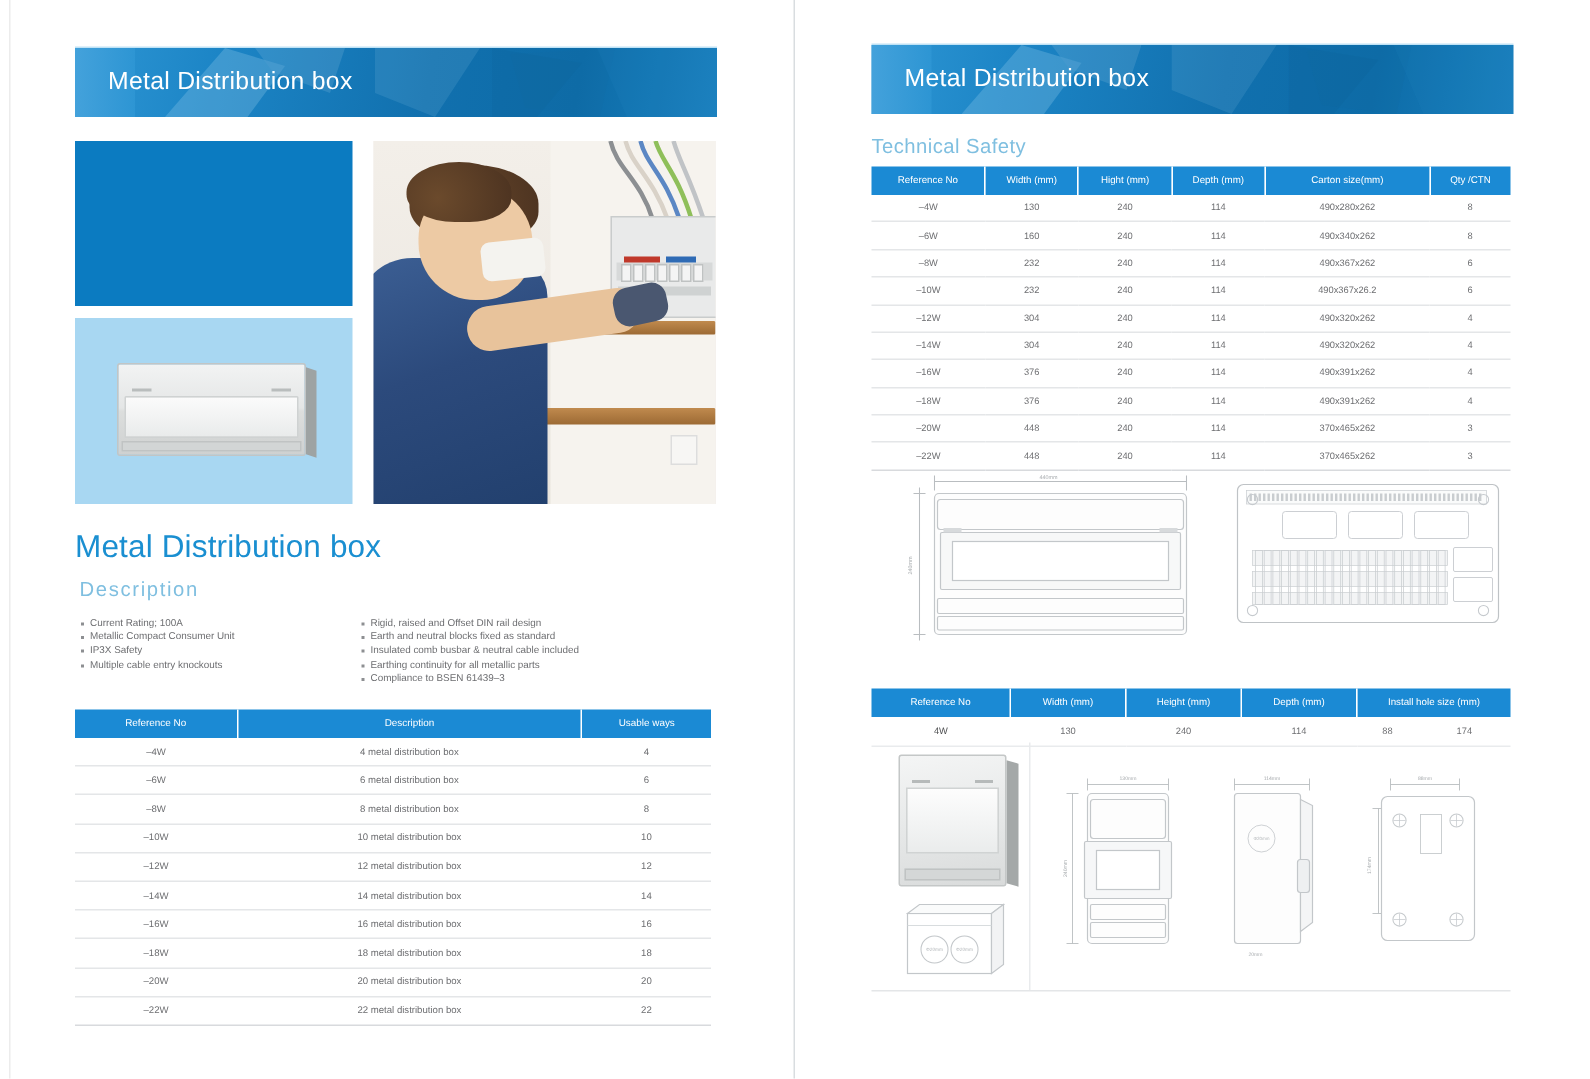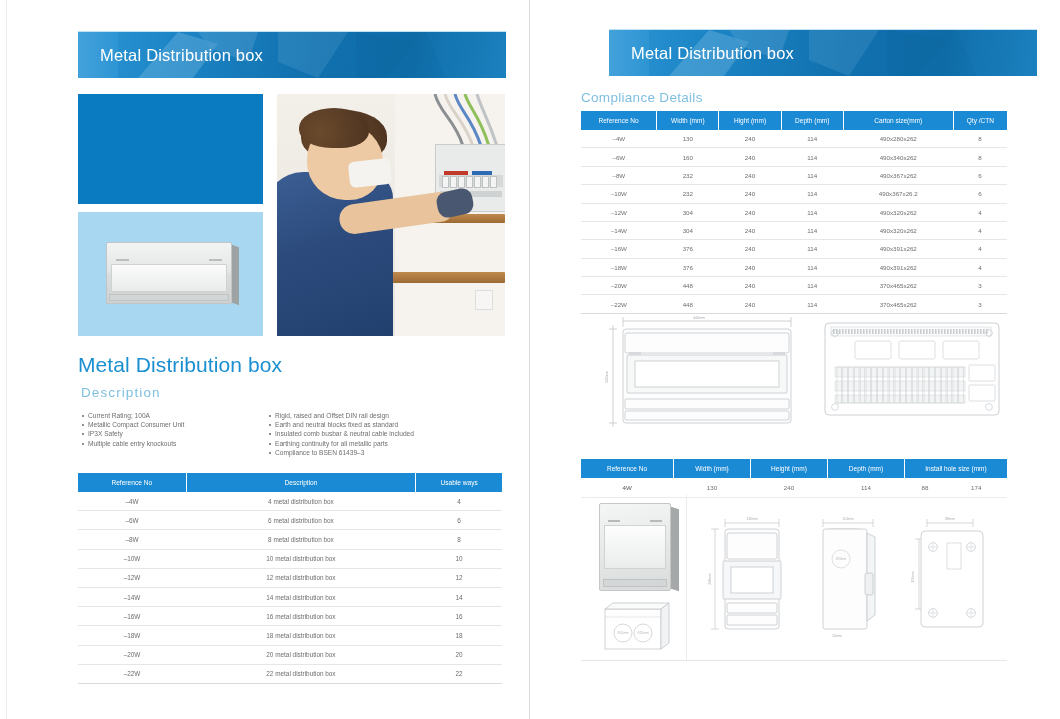--- a/index.html
+++ b/index.html
@@ -1,18 +1,18 @@
 <!DOCTYPE html>
 <html><head>
 <meta charset="utf-8">
 <style>
   html,body{margin:0;padding:0;background:#fff;}
   body{width:1060px;height:719px;overflow:hidden;
        font-family:"Liberation Sans",sans-serif;color:#58595b;}
-  .page{position:absolute;top:0;width:530px;height:536px;margin-left:28px;}
+  .page{position:absolute;top:0;width:530px;height:536px;}
   .page.left{left:0;}
   .page.right{left:530px;}
   .gutter{position:absolute;left:529px;top:0;width:1px;height:719px;background:#d9dde0;}
   .edge{position:absolute;left:6px;top:0;width:1px;height:719px;background:#ececec;}
 
   
   .banner{position:absolute;height:46px;overflow:hidden;
           background:linear-gradient(100deg,#2e96d4 0%,#1c85c6 22%,#1170ae 55%,#0d6ca8 78%,#1a7fbd 100%);
           border-top:1px solid #bfe2f5;}
   .banner .shard{position:absolute;opacity:.30;}
@@ -288,21 +288,21 @@
       <polygon points="90,4 160,0 150,46 100,40" fill="#15699f" opacity=".5"></polygon>
     </svg>
     <svg class="shard" style="right:0;top:0;" width="150" height="46" viewBox="0 0 150 46">
       <polygon points="0,0 60,10 30,46 0,46" fill="#0e5f92" opacity=".55"></polygon>
       <polygon points="70,0 150,0 150,46 90,46" fill="#2f93cd" opacity=".35"></polygon>
     </svg>
     <div class="title">Metal Distribution box</div>
   </div>
 </div>
 
-<div class="tech-title">Compliance Details</div>
+<div class="tech-title">Technical Safety</div>
 
 <table class="tbl-tech">
   <thead>
       <tr id="tt-head">
         <th style="width: 76px;">Reference  No</th>
         <th style="width: 62px;">Width (mm)</th>
         <th style="width: 62px;">Hight (mm)</th>
         <th style="width: 62px;">Depth (mm)</th>
         <th style="width: 110px;">Carton size(mm)</th>
         <th style="width: 54px;">Qty /CTN</th>

